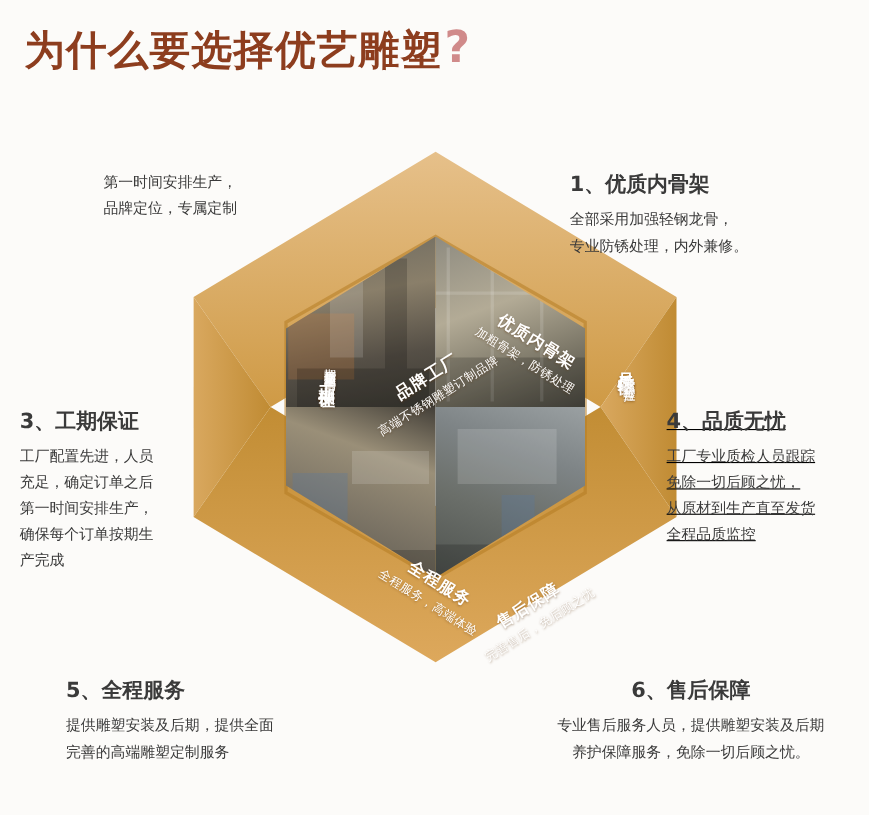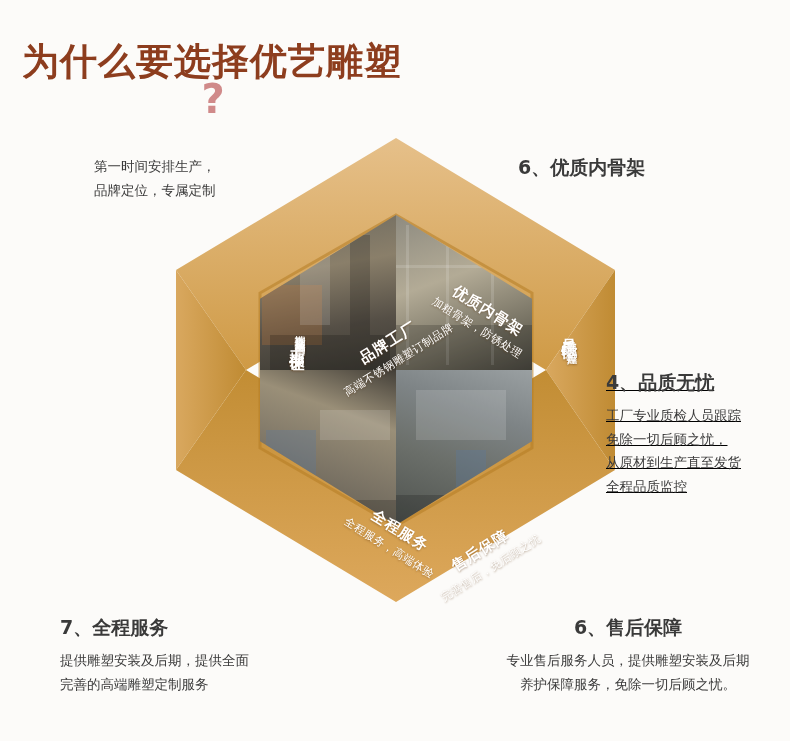--- a/index.html
+++ b/index.html
@@ -9,22 +9,22 @@
     font-family:"DejaVu Sans", sans-serif;
     overflow:hidden;
     position:relative;
   }
   .page {
     position:absolute; left:0; top:0; width:790px; height:741px;
     background:#fcfbf9;
   }
   
   .title-wrap {
-    position:absolute; left:22px; top:42px;
-    display:flex; align-items:center;flex-direction:column;
+    position:absolute; left:22px; top:26px;
+    display:flex; align-items:flex-end;
   }
   .title {
     font-size:37px; font-weight:bold;
     color:#8d3d1e;
     letter-spacing:1px;
     line-height:1.1;
     white-space:nowrap;
   }
   .qmark {
     font-size:40px; font-weight:bold;
@@ -203,34 +203,44 @@
       <div class="rl-sub">完善售后，免后顾之忧</div>
     </div>
   </div>
 
   <div class="item i1">
     <div class="body" style="white-space:pre-line;">第一时间安排生产，
 品牌定位，专属定制</div>
   </div>
 
   <div class="item i2">
-    <div class="head">6、优质内骨架</div>
-  </div>
-
+    <div class="head">1、优质内骨架</div>
+    <div class="body" style="white-space:pre-line;">全部采用加强轻钢龙骨，
+专业防锈处理，内外兼修。</div>
+  </div>
+
+  <div class="item i3">
+    <div class="head">3、工期保证</div>
+    <div class="body" style="white-space:pre-line;">工厂配置先进，人员
+充足，确定订单之后
+第一时间安排生产，
+确保每个订单按期生
+产完成</div>
+  </div>
 
   <div class="item i4 right">
     <div class="head">4、品质无忧</div>
     <div class="body" style="white-space:pre-line;">工厂专业质检人员跟踪
 免除一切后顾之忧，
 从原材到生产直至发货
 全程品质监控</div>
   </div>
 
   <div class="item i5">
-    <div class="head">7、全程服务</div>
+    <div class="head">5、全程服务</div>
     <div class="body" style="white-space:pre-line;">提供雕塑安装及后期，提供全面
 完善的高端雕塑定制服务</div>
   </div>
 
   <div class="item i6">
     <div class="head">6、售后保障</div>
     <div class="body" style="white-space:pre-line;">专业售后服务人员，提供雕塑安装及后期
 养护保障服务，免除一切后顾之忧。</div>
   </div>
 

